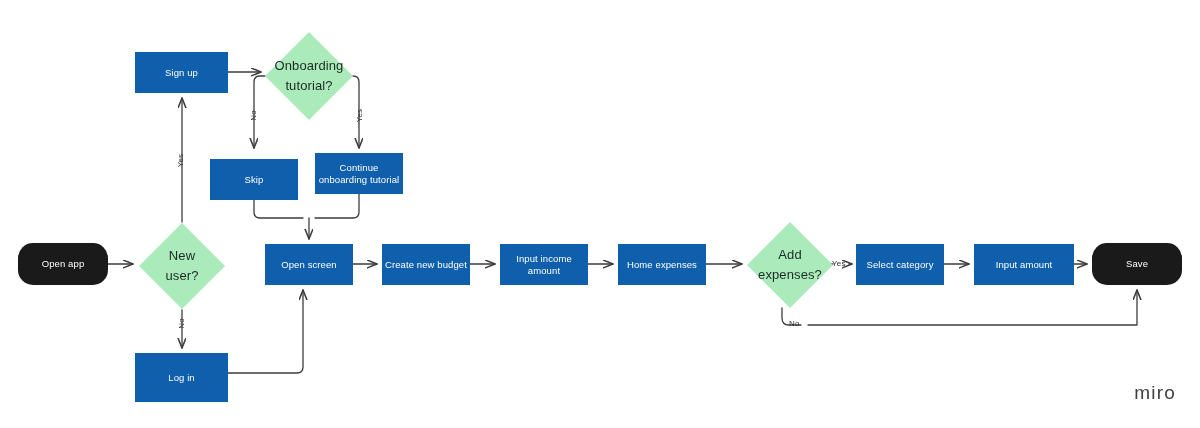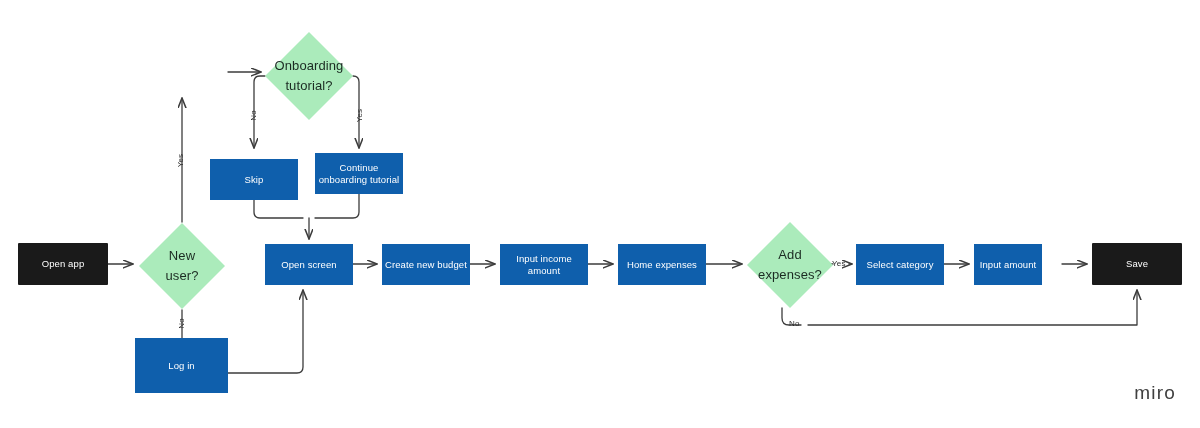--- a/index.html
+++ b/index.html
@@ -34,21 +34,21 @@
     justify-content: center;
     text-align: center;
     color: #ffffff;
     font-size: 9.5px;
     line-height: 12px;
     letter-spacing: 0.1px;
     font-family: "Liberation Sans", sans-serif;
   }
   .node.terminal {
     background: #1a1a1a;
-    border-radius: 1px;
+    border-radius: 15px;
   }
   .node.process {
     background: #0f5fac;
   }
   .node.decision {
     background: transparent;
     color: #15261c;
   }
   .diamond-shape {
     position: absolute;
@@ -141,22 +141,25 @@
     <span>Open app</span>
   </div>
 
   <div class="node decision" style="left:139px; top:223px; width:86px; height:86px;">
     <svg class="diamond-shape" viewBox="0 0 100 100" preserveAspectRatio="none">
       <polygon points="50,0 100,50 50,100 0,50" fill="#abebbb"></polygon>
     </svg>
     <span class="diamond-label">New<br>user?</span>
   </div>
 
-
-  <div class="node process" style="left:135px; top:338px; width:93px; height:55px;">
+  <div class="node process" style="left:135px; top:52px; width:93px; height:41px;">
+    <span>Sign up</span>
+  </div>
+
+  <div class="node process" style="left:135px; top:353px; width:93px; height:49px;">
     <span>Log in</span>
   </div>
 
   <div class="node decision" style="left:265px; top:32px; width:88px; height:88px;">
     <svg class="diamond-shape" viewBox="0 0 100 100" preserveAspectRatio="none">
       <polygon points="50,0 100,50 50,100 0,50" fill="#abebbb"></polygon>
     </svg>
     <span class="diamond-label">Onboarding<br>tutorial?</span>
   </div>
 
@@ -188,21 +191,21 @@
     <svg class="diamond-shape" viewBox="0 0 100 100" preserveAspectRatio="none">
       <polygon points="50,0 100,50 50,100 0,50" fill="#abebbb"></polygon>
     </svg>
     <span class="diamond-label">Add<br>expenses?</span>
   </div>
 
   <div class="node process" style="left:856px; top:244px; width:88px; height:41px;">
     <span>Select category</span>
   </div>
 
-  <div class="node process" style="left:974px; top:244px; width:68px; height:41px;">
+  <div class="node process" style="left:974px; top:244px; width:100px; height:41px;">
     <span>Input amount</span>
   </div>
 
   <div class="node terminal" style="left:1092px; top:243px; width:90px; height:42px;">
     <span>Save</span>
   </div>
 
   <div class="edge-label vertical" style="left:174px; top:156px;">Yes</div>
 
   <div class="edge-label vertical" style="left:176px; top:319px;">No</div>

